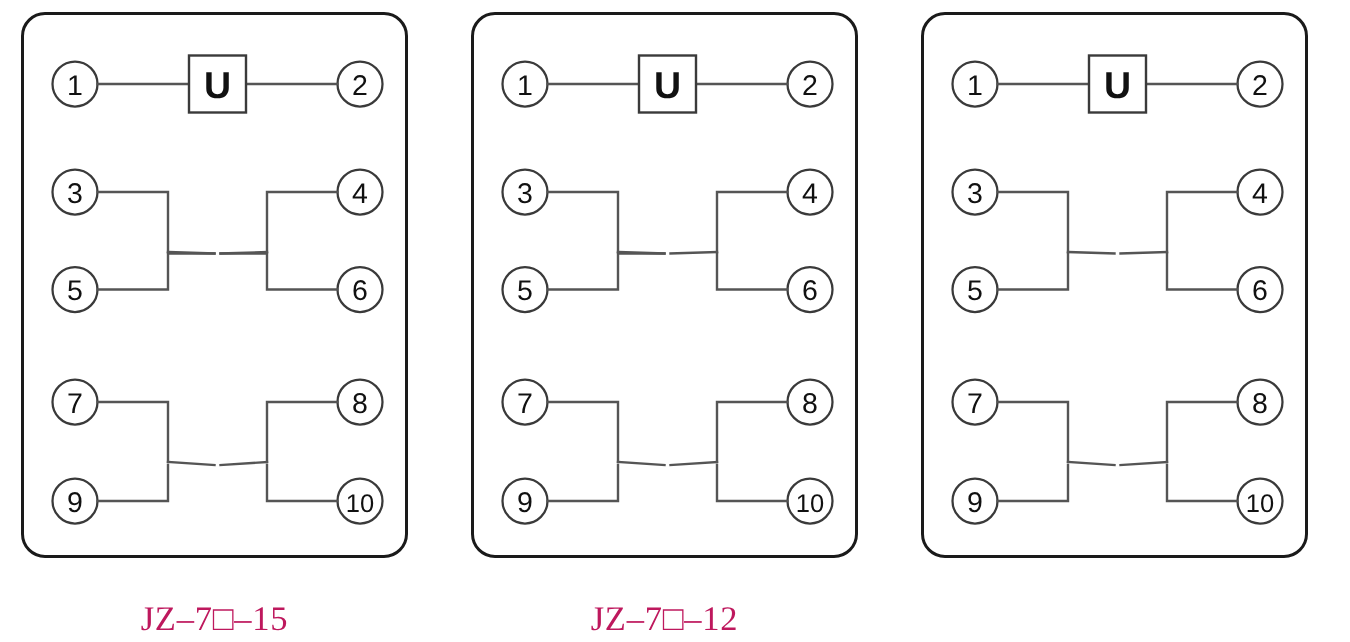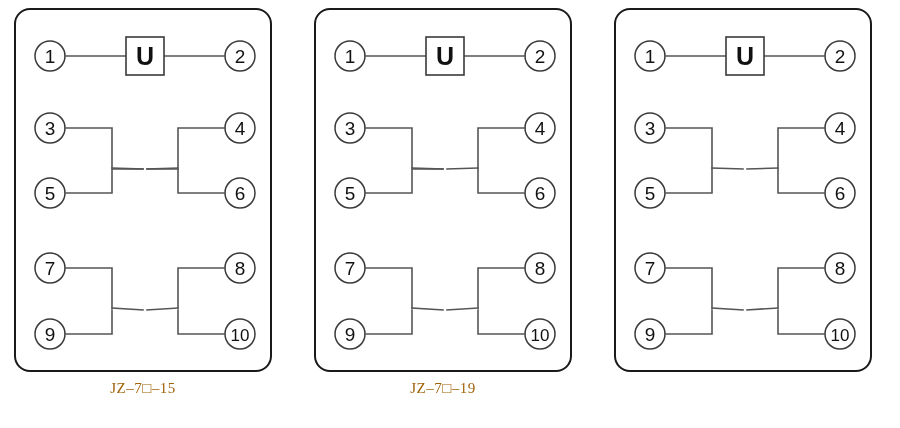--- a/index.html
+++ b/index.html
@@ -18,26 +18,26 @@
     border-radius:16px;
     background:#ffffff;
     box-sizing:border-box;
   }
   #panel-0{left:14px;}
   #panel-1{left:314px;}
   #panel-2{left:614px;}
   .panel-svg{position:absolute;left:0;top:0;width:258px;height:364px;display:block;}
   .caption{
     position:absolute;
-    top:380px;
+    top:400px;
     width:258px;
     text-align:center;
     font-family:"Liberation Serif", serif;
-    font-size:15px;
-    color:#a16207;
+    font-size:23px;
+    color:#be185d;
     letter-spacing:0.5px;
     white-space:nowrap;
   }
   #caption-0{left:14px;}
   #caption-1{left:314px;}
   #caption-2{left:614px;}
   .term-num{
     font-family:"Liberation Sans", sans-serif;
     font-size:19px;
     font-weight:400;
@@ -190,21 +190,21 @@
           <path d="M 96 298 L 127 300" class="wire"></path>
           <path d="M 49 324 H 96 V 300" class="wire"></path>
         </g>
         <g>
           <path d="M 209 258 H 162 V 298" class="wire"></path>
           <path d="M 162 298 L 131 300" class="wire"></path>
           <path d="M 209 324 H 162 V 300" class="wire"></path>
         </g>
       </svg>
   </div>
-  <div class="caption" id="caption-1">JZ–7□–19</div>
+  <div class="caption" id="caption-1">JZ–7□–12</div>
 
   <div class="panel" id="panel-2">
     <svg class="panel-svg" viewBox="0 0 258 364">
         <g>
           <circle cx="34" cy="46" r="15" class="term-circle"></circle>
           <text x="34" y="53" text-anchor="middle" class="term-num">1</text>
         </g>
         <g>
           <circle cx="224" cy="46" r="15" class="term-circle"></circle>
           <text x="224" y="53" text-anchor="middle" class="term-num">2</text>

